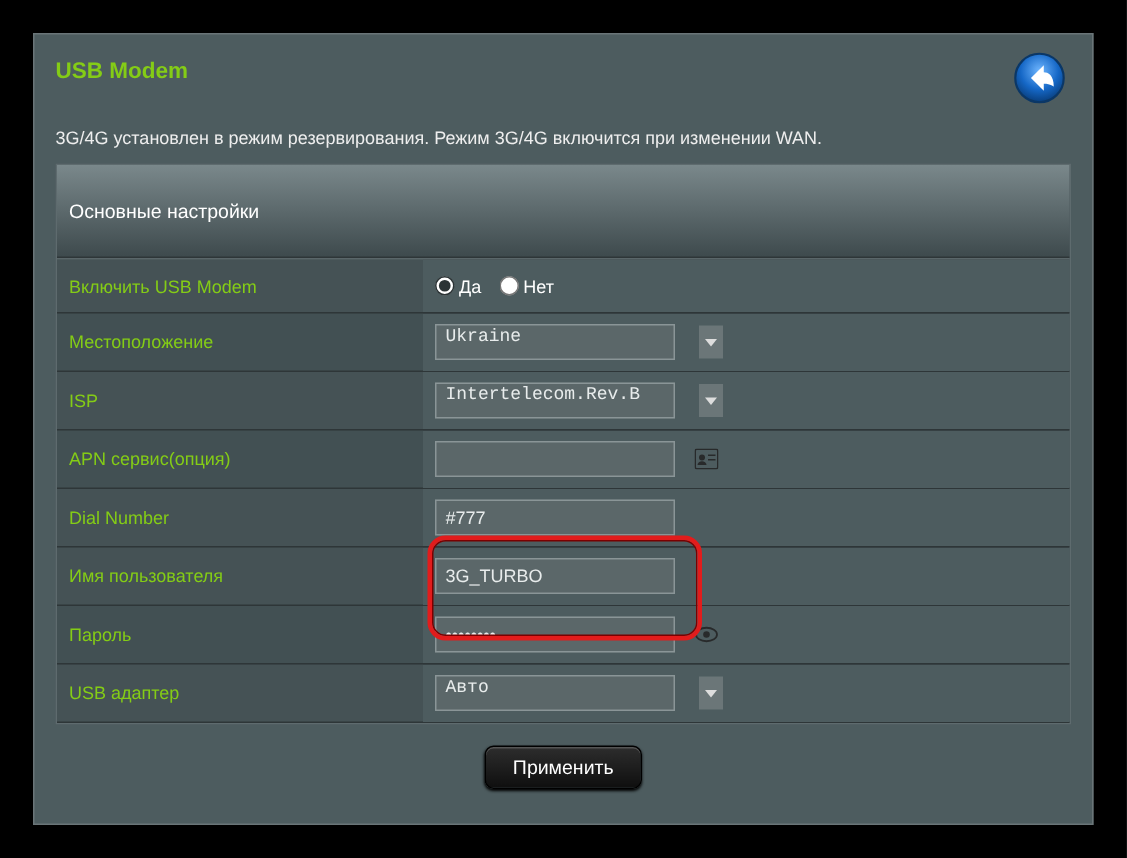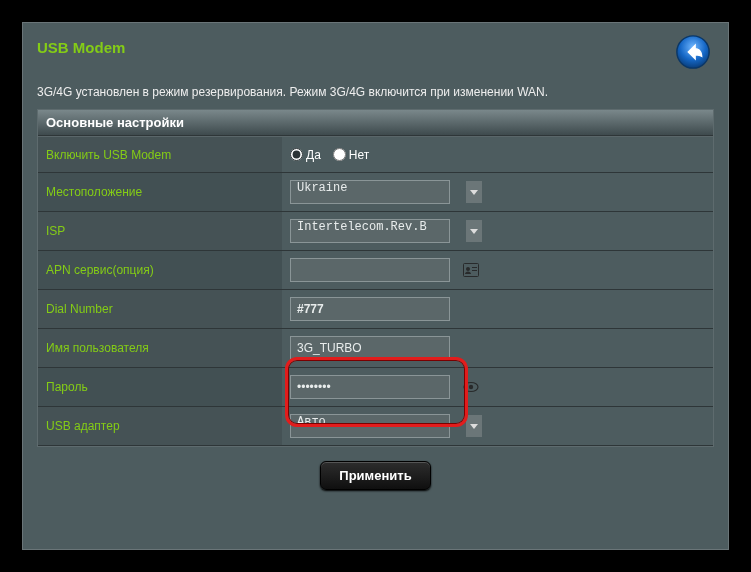--- a/index.html
+++ b/index.html
@@ -3,39 +3,39 @@
 <meta charset="utf-8">
 <style>
   * { box-sizing: border-box; margin: 0; padding: 0; }
   html, body { width: 751px; height: 572px; background: #000; font-family: Arial, sans-serif; font-size: 13px; color: #fff; overflow: hidden; }
   .frame { position: absolute; left: 22px; top: 22px; width: 707px; height: 528px; background: #4d5c5f; border: 1px solid #6a7578; padding: 14px 14px 0 14px; }
   .header { position: relative; height: 48px; }
   .title { font-size: 15px; font-weight: bold; color: #84cc16; padding-top: 2px; }
   .back-btn { position: absolute; right: 2px; top: -4px; width: 38px; height: 38px; cursor: pointer; }
   .note { font-size: 12px; color: #eee; margin: 0 0 10px 0; }
   .panel { border: 1px solid #5e6b6e; background: #3f4b4e; }
-  .panel-head { background: linear-gradient(#7a888b, #3e4a4d); border-bottom: 1px solid #2e3638; padding: 5px 8px; font-size: 13px; font-weight: bold; color: #fff; }
+  .panel-head { background: linear-gradient(#7a888b, #3e4a4d); border-bottom: 1px solid #2e3638; padding: 23px 8px; font-size: 13px; font-weight: normal; color: #fff; }
   table.form { width: 100%; border-collapse: collapse; }
   table.form td { border-top: 1px solid #5a6669; border-bottom: 1px solid #2e3638; padding: 7px 8px; vertical-align: middle; height: 36px; }
   td.label { width: 244px; background: #455255; color: #84cc16; font-size: 12px; }
   td.field { background: #4d5c5f; position: relative; }
   .row-alt td.label { background: #425053; }
   .ctrl { position: relative; width: 193px; }
   .select, .input { width: 160px; height: 24px; background: #5b6769; border: 1px solid #8a9597; color: #e8ecec; font-family: 'Courier New', monospace; font-size: 12px; padding: 0 20px 0 6px; outline: none; }
   .input { font-family: Arial, sans-serif; }
-  .num-input { font-family: Arial, sans-serif; font-weight: bold; }
+  .num-input { font-family: Arial, sans-serif; }
   .select-caret { position: absolute; right: 1px; top: 1px; width: 16px; height: 22px; background: #6b7678; display: flex; align-items: center; justify-content: center; pointer-events: none; }
   .caret-glyph { width: 0; height: 0; border-left: 4px solid transparent; border-right: 4px solid transparent; border-top: 5px solid #ddd; }
   .inp-icon { position: absolute; right: 4px; top: 50%; transform: translateY(-50%); width: 16px; height: 14px; opacity: .85; pointer-events: none; }
   .radio-row { display: flex; align-items: flex-end; gap: 4px; font-size: 12px; }
   .radio-row label { display: flex; align-items: center; gap: 3px; margin-right: 8px; cursor: pointer; }
   .radio-row input { accent-color: #2b3335; }
   .highlight-box { position: absolute; border: 3px solid #e21c1c; border-radius: 12px; pointer-events: none; box-shadow: 0 0 0 1px #7a0000 inset; }
   .apply-wrap { text-align: center; padding: 14px 0 18px; }
-  .apply-btn { display: inline-block; min-width: 104px; padding: 6px 18px; background: linear-gradient(#2d2d2d, #0f0f0f); color: #fff; font-weight: bold; font-size: 13px; border: 1px solid #000; border-radius: 6px; box-shadow: inset 0 1px 0 #555, 0 1px 2px #000; cursor: pointer; }
+  .apply-btn { display: inline-block; min-width: 104px; padding: 6px 18px; background: linear-gradient(#2d2d2d, #0f0f0f); color: #fff; font-weight: normal; font-size: 13px; border: 1px solid #000; border-radius: 6px; box-shadow: inset 0 1px 0 #555, 0 1px 2px #000; cursor: pointer; }
   .mono { font-family: 'Courier New', monospace; }
 </style>
 </head>
 <body>
 
 <div class="frame">
 
   <div class="header">
     <div class="title">USB Modem</div>
     <div class="back-btn">

